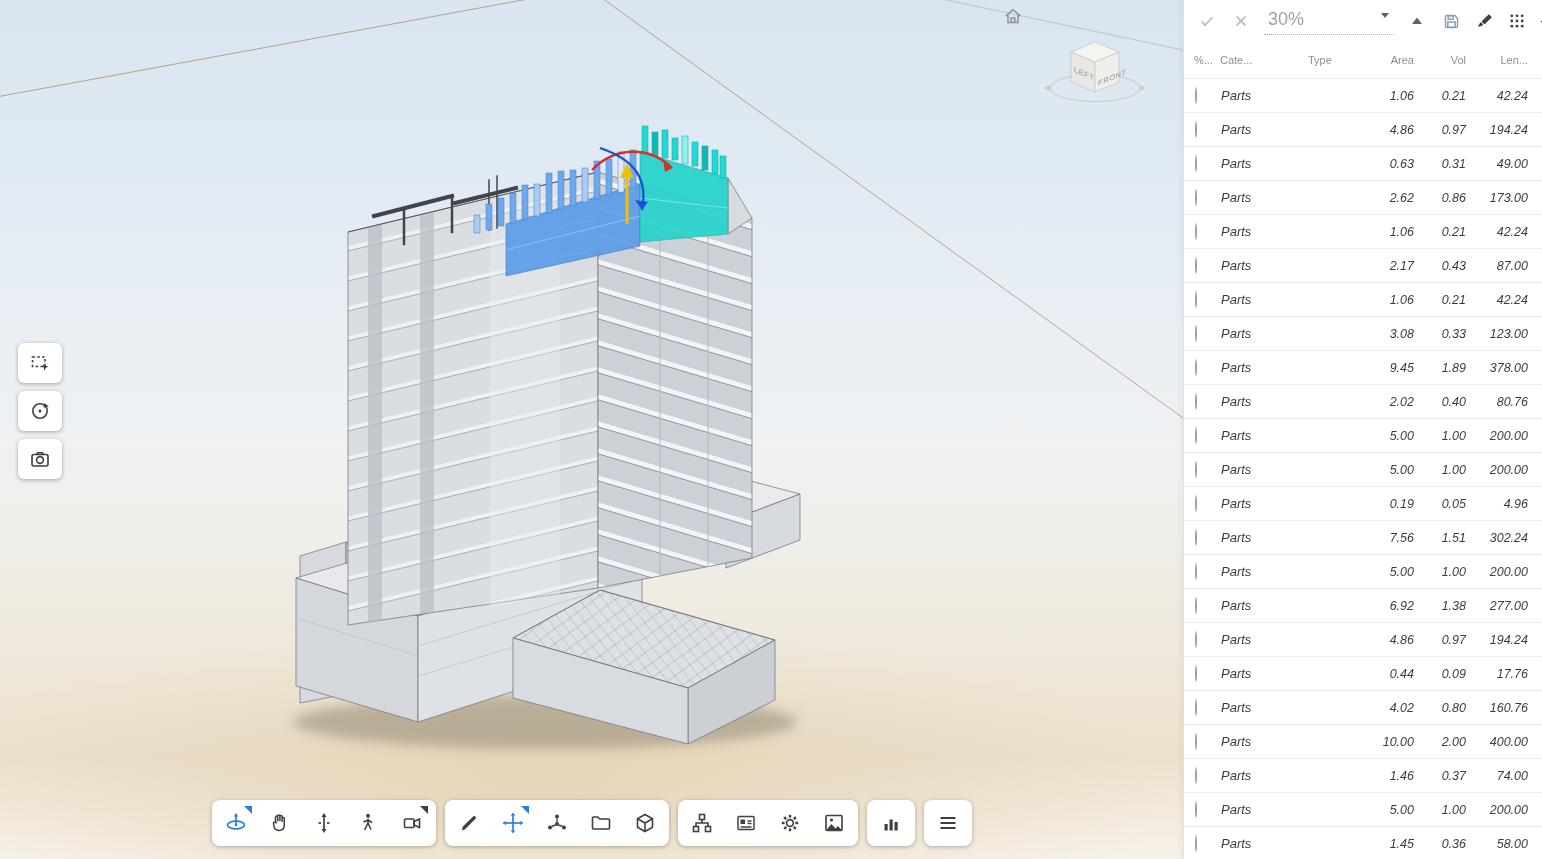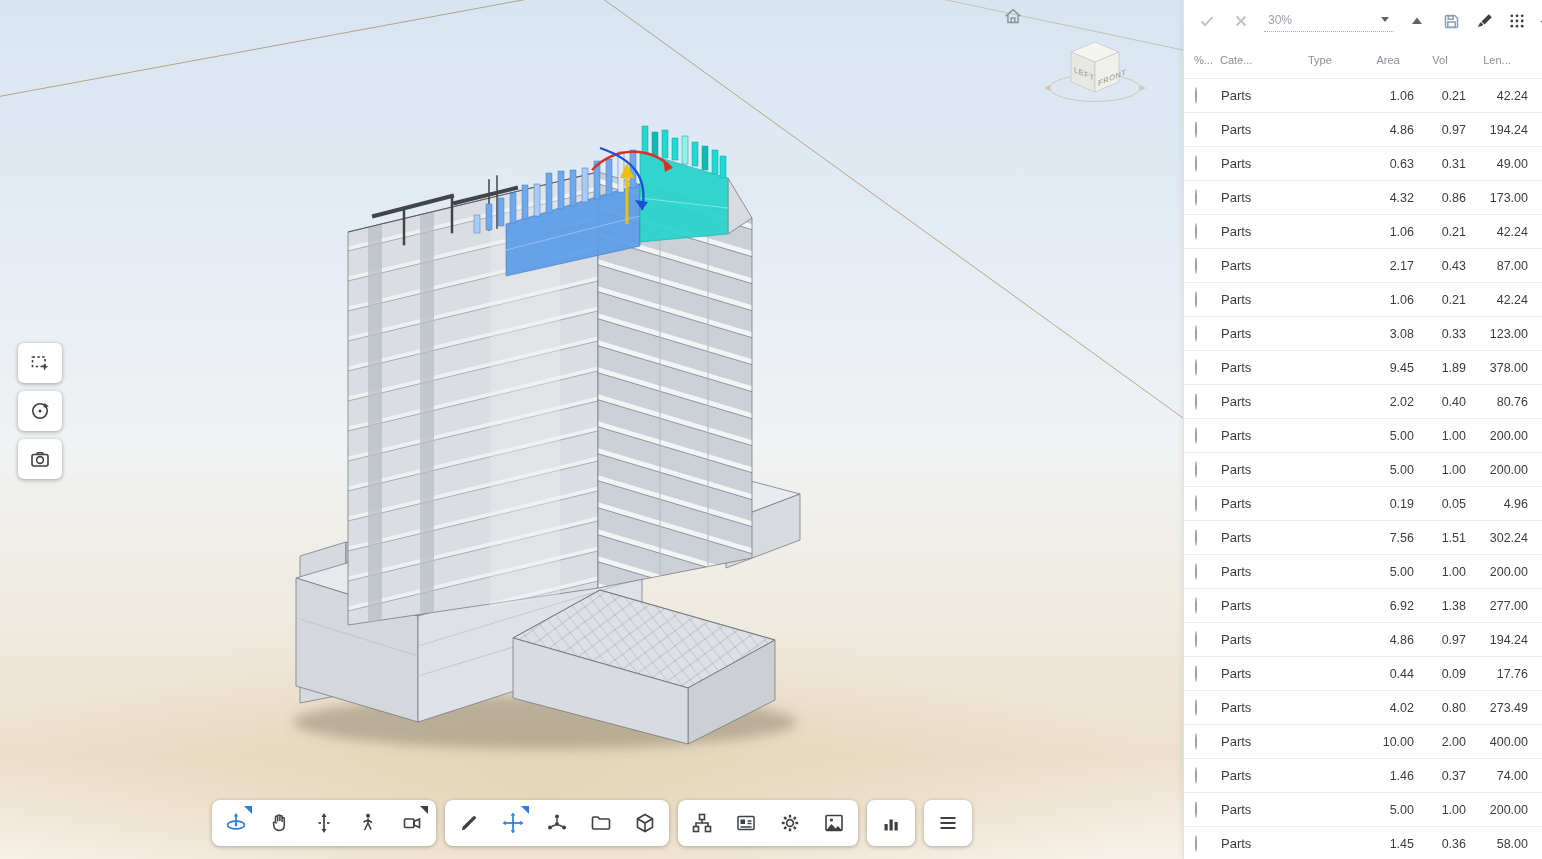--- a/index.html
+++ b/index.html
@@ -30,27 +30,27 @@
   .flyout::after { content:""; position:absolute; top:6px; right:6px;
     border-top:4.5px solid currentColor; border-right:4.5px solid currentColor;
     border-left:4.5px solid transparent; border-bottom:4.5px solid transparent; }
 
   
   .right-panel { position:absolute; left:1183px; top:0; width:359px; height:859px; background:#fff;
     border-left:1px solid #e2e2e2; box-shadow:-2px 0 6px rgba(0,0,0,.05); display:flex; flex-direction:column; }
   .panel-toolbar { height:42px; display:flex; align-items:center; padding:0 10px 0 12px; gap:12px; flex:0 0 auto; }
   .pt-icon { width:22px; height:22px; display:flex; align-items:center; justify-content:center; cursor:pointer; flex:0 0 auto; }
   .dropdown { flex:0 0 130px; display:flex; align-items:flex-start; justify-content:space-between;
-    border-bottom:1px dotted #a9aeb3; padding:2px 3px 4px 4px; color:#9aa2aa; font-size:12px; cursor:pointer; }
+    border-bottom:1px dotted #a9aeb3; padding:2px 3px 4px 4px; color:#9aa2aa; font-size:18px; cursor:pointer; }
   .pt-right { margin-left:auto; display:flex; align-items:center; gap:11px; }
 
   .grid6 { display:grid; grid-template-columns:36px 88px 54px 52px 52px 62px; align-items:center; padding-right:9px; }
   .table-head { height:36px; font-size:11px; color:#8a8f94; flex:0 0 auto; }
-  .table-head .num { text-align:center; }
-  .rows { flex:1 1 auto; overflow:hidden; }
+  .table-head .num { text-align:right; }
+  .rows { flex:1 1 auto; overflow:hidden;font-style:italic; }
   .prow { height:34px; border-top:1px solid #ececec; font-size:13px; color:#3a3d40; cursor:pointer; }
   .prow .num { text-align:right; font-size:12.5px; }
   .radio { width:15px; height:15px; border:1.6px solid #9aa0a6; border-radius:50%; margin-left:11px; background:#fff; cursor:pointer; }
   .cat { padding-left:1px; }
 </style>
 </head>
 <body>
 
 <div class="app">
 
@@ -451,21 +451,21 @@
         <div class="c-type"></div>
         <div class="num c-area">0.63</div>
         <div class="num c-vol">0.31</div>
         <div class="num c-len">49.00</div>
       </div>
 
       <div class="grid6 prow">
         <div><span class="radio"></span></div>
         <div class="cat c-cat">Parts</div>
         <div class="c-type"></div>
-        <div class="num c-area">4.32</div>
+        <div class="num c-area">2.62</div>
         <div class="num c-vol">0.86</div>
         <div class="num c-len">173.00</div>
       </div>
 
       <div class="grid6 prow">
         <div><span class="radio"></span></div>
         <div class="cat c-cat">Parts</div>
         <div class="c-type"></div>
         <div class="num c-area">1.06</div>
         <div class="num c-vol">0.21</div>
@@ -588,21 +588,21 @@
         <div class="num c-vol">0.09</div>
         <div class="num c-len">17.76</div>
       </div>
 
       <div class="grid6 prow">
         <div><span class="radio"></span></div>
         <div class="cat c-cat">Parts</div>
         <div class="c-type"></div>
         <div class="num c-area">4.02</div>
         <div class="num c-vol">0.80</div>
-        <div class="num c-len">273.49</div>
+        <div class="num c-len">160.76</div>
       </div>
 
       <div class="grid6 prow">
         <div><span class="radio"></span></div>
         <div class="cat c-cat">Parts</div>
         <div class="c-type"></div>
         <div class="num c-area">10.00</div>
         <div class="num c-vol">2.00</div>
         <div class="num c-len">400.00</div>
       </div>

